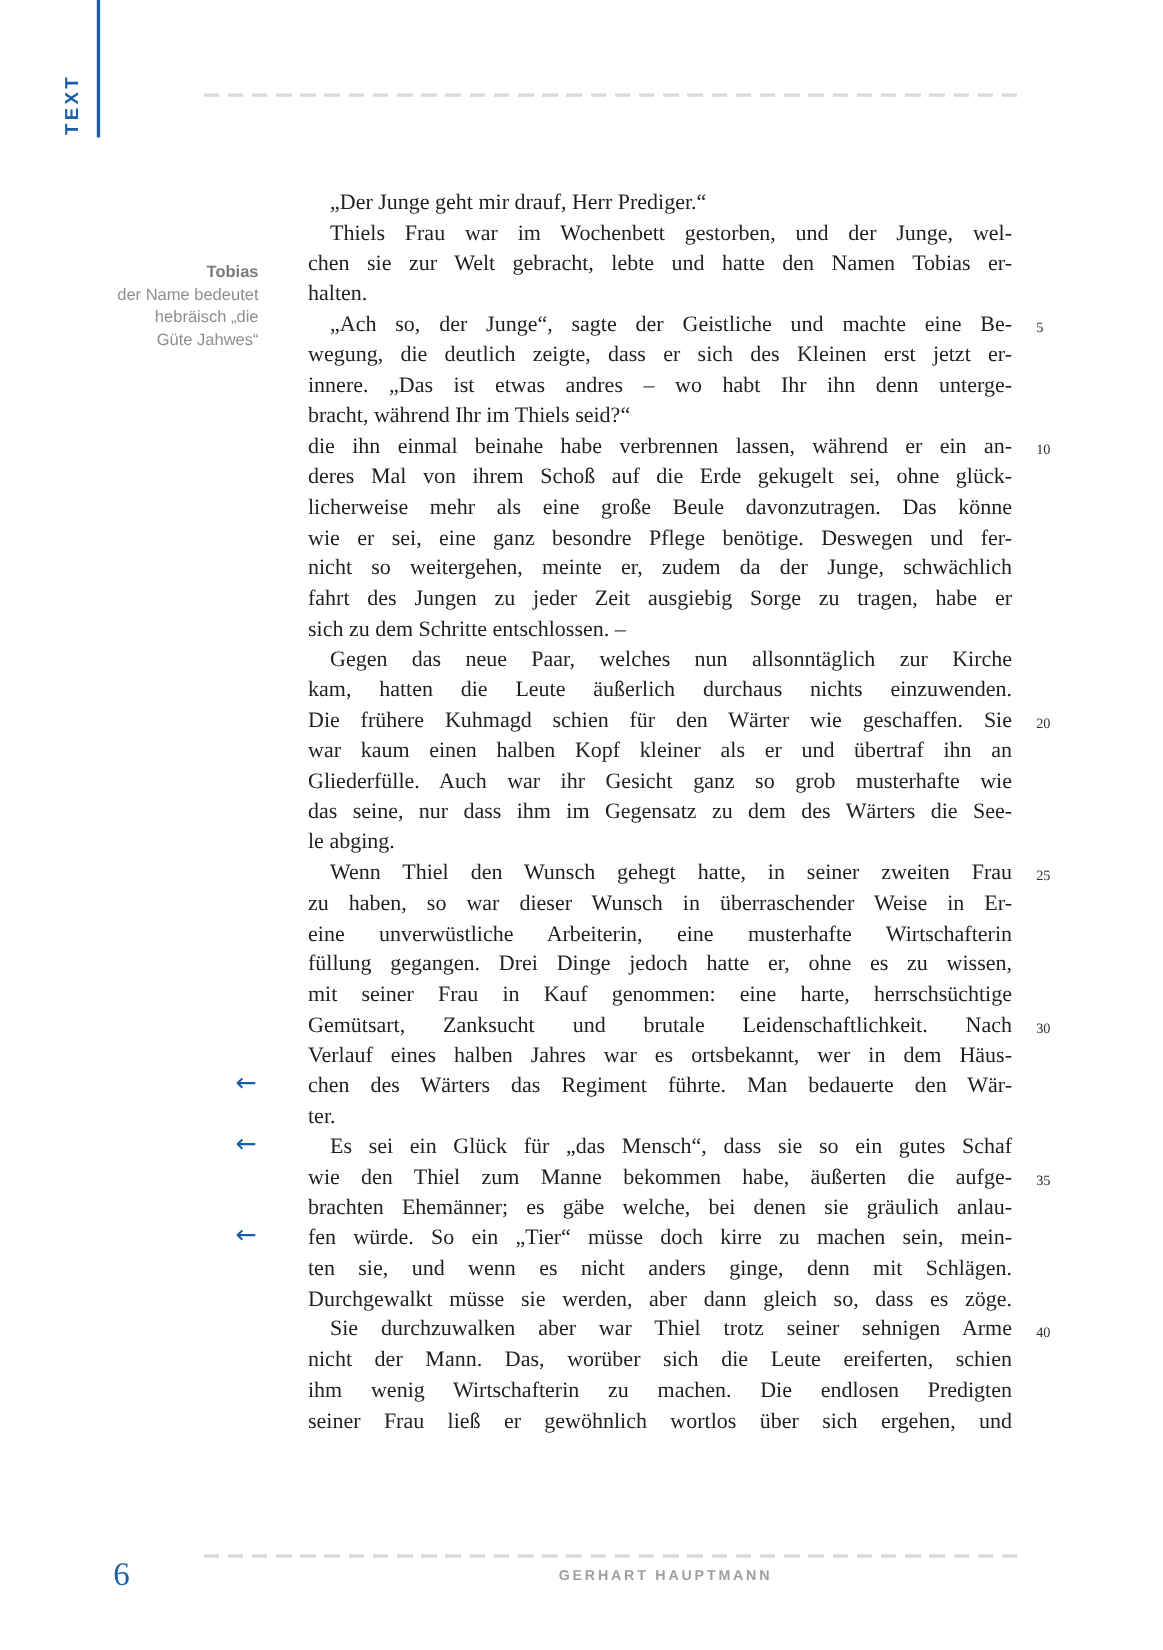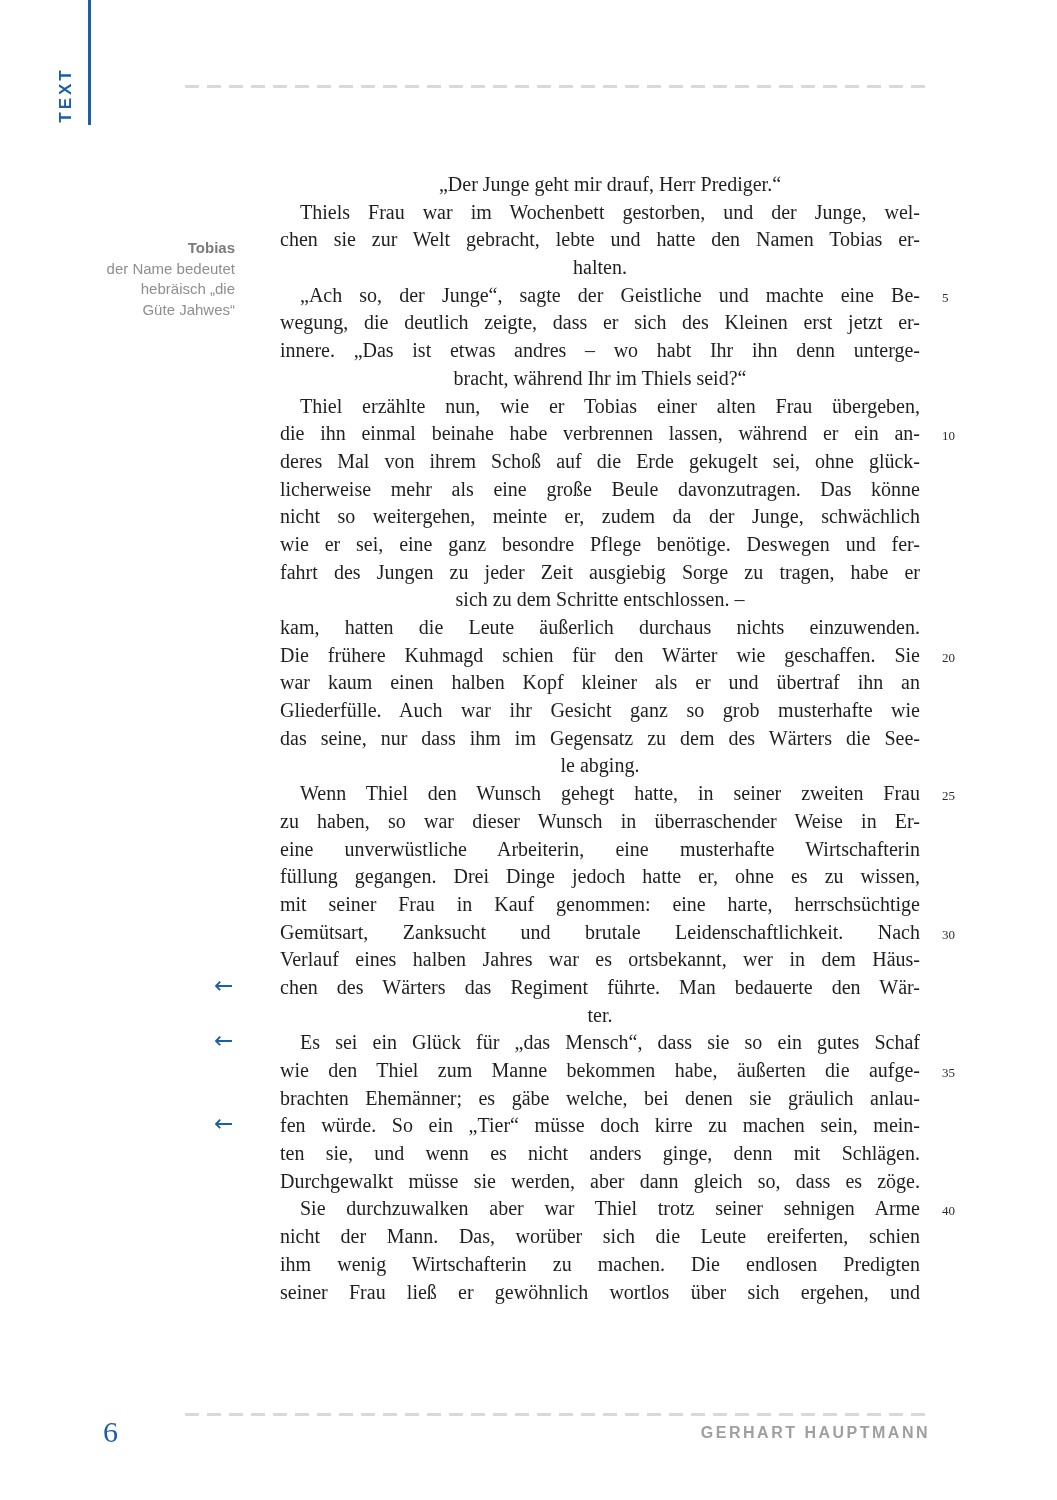--- a/index.html
+++ b/index.html
@@ -57,21 +57,21 @@
     position: absolute;
     left: 280px; top: 171px;
     width: 640px;
   }
   .tline {
     position: relative;
     height: 27.7px;
     line-height: 27.7px;
     font-size: 20px;
     color: #1f1f1f;
-    text-align: center;
+    text-align: left;
   }
   .tline.just { text-align: justify; text-align-last: justify; }
   .tline.ind { text-indent: 20px; }
   .arrow {
     position: absolute;
     left: -66px; top: -2px;
     color: var(--blue);
     font-size: 23px;
     line-height: 27.7px;
     text-indent: 0;
@@ -91,23 +91,23 @@
     position: absolute;
     left: 103px; top: 1415px;
     font-size: 30px;
     color: var(--blue);
     font-family: "Liberation Serif", serif;
   }
   .footer-author {
     position: absolute;
     left: 280px; top: 1424px;
     width: 650px;
-    text-align: right;
+    text-align: center;
     font-family: "Liberation Sans", sans-serif;
-    font-size: 16px;
+    font-size: 13px;
     letter-spacing: 2.5px;
     font-weight: 700;
     color: #9f9f9f;
   }
 </style>
 </head>
 <body>
 
 <div class="page" style="--blue: #1a5fa8;">
 
@@ -125,28 +125,28 @@
 
   <div class="text-body">
       <div class="tline ind">„Der Junge geht mir drauf, Herr Prediger.“</div>
       <div class="tline just ind">Thiels Frau war im Wochenbett gestorben, und der Junge, wel-</div>
       <div class="tline just">chen sie zur Welt gebracht, lebte und hatte den Namen Tobias er-</div>
       <div class="tline">halten.</div>
       <div class="tline just ind">„Ach so, der Junge“, sagte der Geistliche und machte eine Be-<span class="lnum">5</span></div>
       <div class="tline just">wegung, die deutlich zeigte, dass er sich des Kleinen erst jetzt er-</div>
       <div class="tline just">innere. „Das ist etwas andres – wo habt Ihr ihn denn unterge-</div>
       <div class="tline">bracht, während Ihr im Thiels seid?“</div>
-      <div class="tline just ind">Thiel erzählte nun, wie er Tobias einer alten Frau übergeben,</div>
       <div class="tline just">die ihn einmal beinahe habe verbrennen lassen, während er ein an-<span class="lnum">10</span></div>
       <div class="tline just">deres Mal von ihrem Schoß auf die Erde gekugelt sei, ohne glück-</div>
       <div class="tline just">licherweise mehr als eine große Beule davonzutragen. Das könne</div>
+      <div class="tline just">wie er sei, eine ganz besondre Pflege benötige. Deswegen und fer-</div>
       <div class="tline just">nicht so weitergehen, meinte er, zudem da der Junge, schwächlich</div>
-      <div class="tline just">wie er sei, eine ganz besondre Pflege benötige. Deswegen und fer-</div>
       <div class="tline just">fahrt des Jungen zu jeder Zeit ausgiebig Sorge zu tragen, habe er</div>
       <div class="tline">sich zu dem Schritte entschlossen. –</div>
+      <div class="tline just ind">Gegen das neue Paar, welches nun allsonntäglich zur Kirche</div>
       <div class="tline just">kam, hatten die Leute äußerlich durchaus nichts einzuwenden.</div>
       <div class="tline just">Die frühere Kuhmagd schien für den Wärter wie geschaffen. Sie<span class="lnum">20</span></div>
       <div class="tline just">war kaum einen halben Kopf kleiner als er und übertraf ihn an</div>
       <div class="tline just">Gliederfülle. Auch war ihr Gesicht ganz so grob musterhafte wie</div>
       <div class="tline just">das seine, nur dass ihm im Gegensatz zu dem des Wärters die See-</div>
       <div class="tline">le abging.</div>
       <div class="tline just ind">Wenn Thiel den Wunsch gehegt hatte, in seiner zweiten Frau<span class="lnum">25</span></div>
       <div class="tline just">zu haben, so war dieser Wunsch in überraschender Weise in Er-</div>
       <div class="tline just">eine unverwüstliche Arbeiterin, eine musterhafte Wirtschafterin</div>
       <div class="tline just">füllung gegangen. Drei Dinge jedoch hatte er, ohne es zu wissen,</div>

